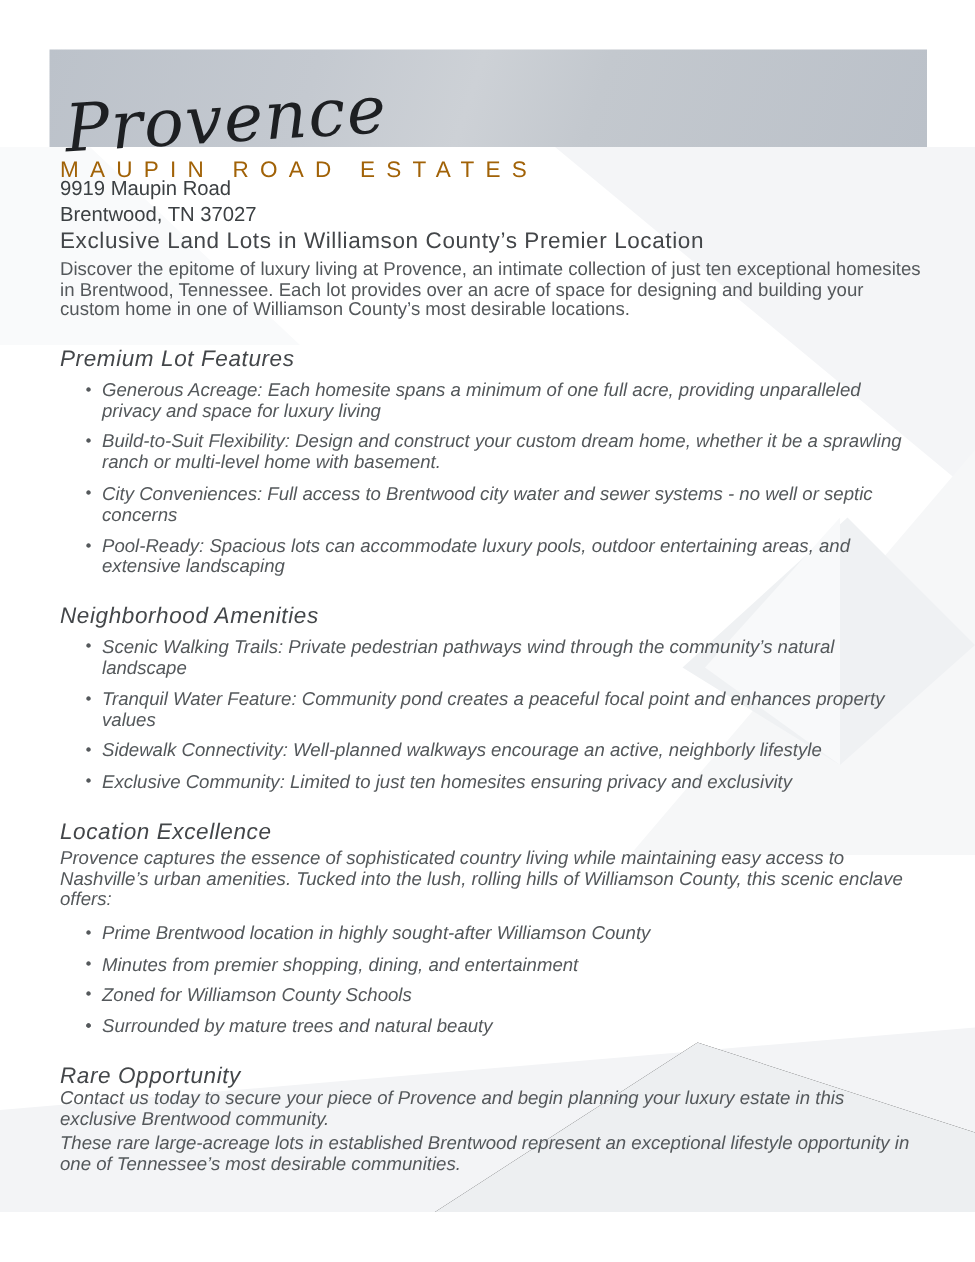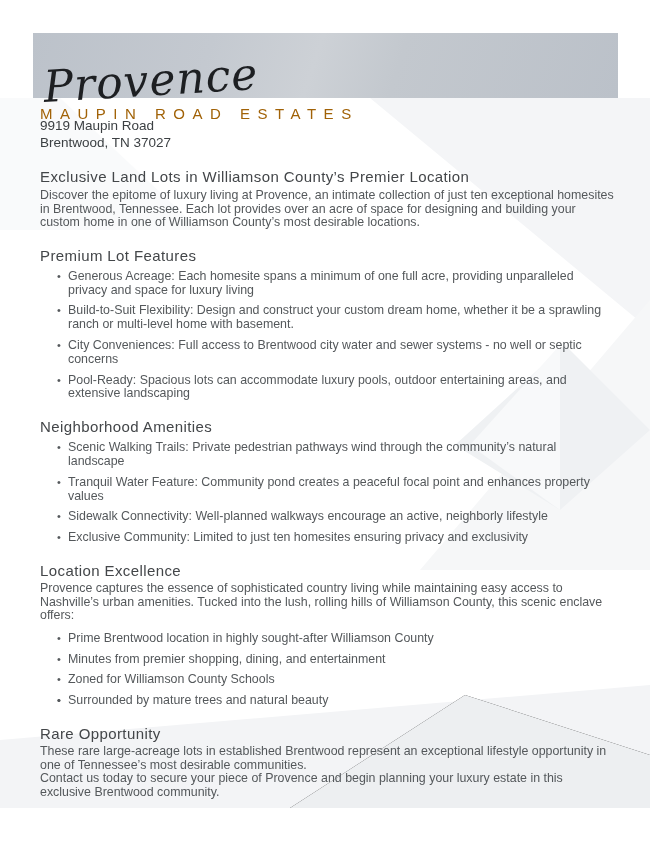--- a/index.html
+++ b/index.html
@@ -56,38 +56,38 @@
   .address {
     position: absolute;
     left: 40px; top: 118px;
     font-size: 13.5px;
     line-height: 16.5px;
     color: #3c4043;
   }
 
   .body-copy {
     position: absolute;
-    left: 40px; top: 168px;
+    left: 40px; top: 152px;
     width: 574px;
   }
   .sec-heading {
     margin: 0;
     font-size: 15px;
     font-weight: 400;
     letter-spacing: 0.4px;
     color: #434649;
   }
   .intro-heading { margin-bottom: 4px; }
   p.para {
     margin: 3px 0 0 0;
     font-size: 12.4px;
     line-height: 13.6px;
     color: #54585b;
   }
-  .section { margin-top: 17px; }
+  .section { margin-top: 17px; font-style: italic; }
   ul.bullets {
     list-style: none;
     margin: 6px 0 0 0;
     padding: 0 0 0 28px;
   }
   ul.bullets li {
     position: relative;
     margin-bottom: 7px;
     font-size: 12.4px;
     line-height: 13.8px;
@@ -161,20 +161,20 @@
             <ul class="bullets">
               <li><span class="dot">•</span><span>Prime Brentwood location in highly sought-after Williamson County</span></li>
               <li><span class="dot">•</span><span>Minutes from premier shopping, dining, and entertainment</span></li>
               <li><span class="dot">•</span><span>Zoned for Williamson County Schools</span></li>
               <li><span class="dot">•</span></li>
               <li><span class="dot">•</span><span>Surrounded by mature trees and natural beauty</span></li>
             </ul>
           </section>
           <section class="section stack">
             <h2 class="sec-heading">Rare Opportunity</h2>
+            <p class="para">Contact us today to secure your piece of Provence and begin planning your luxury estate in this exclusive Brentwood community.</p>
             <p class="para" style="margin-top: 3px;">These rare large-acreage lots in established Brentwood represent an exceptional lifestyle opportunity in one of Tennessee’s most desirable communities.</p>
-            <p class="para">Contact us today to secure your piece of Provence and begin planning your luxury estate in this exclusive Brentwood community.</p>
           </section>
         </div>
     </div>
 
   </div>
 </div>
 
 </body></html>

